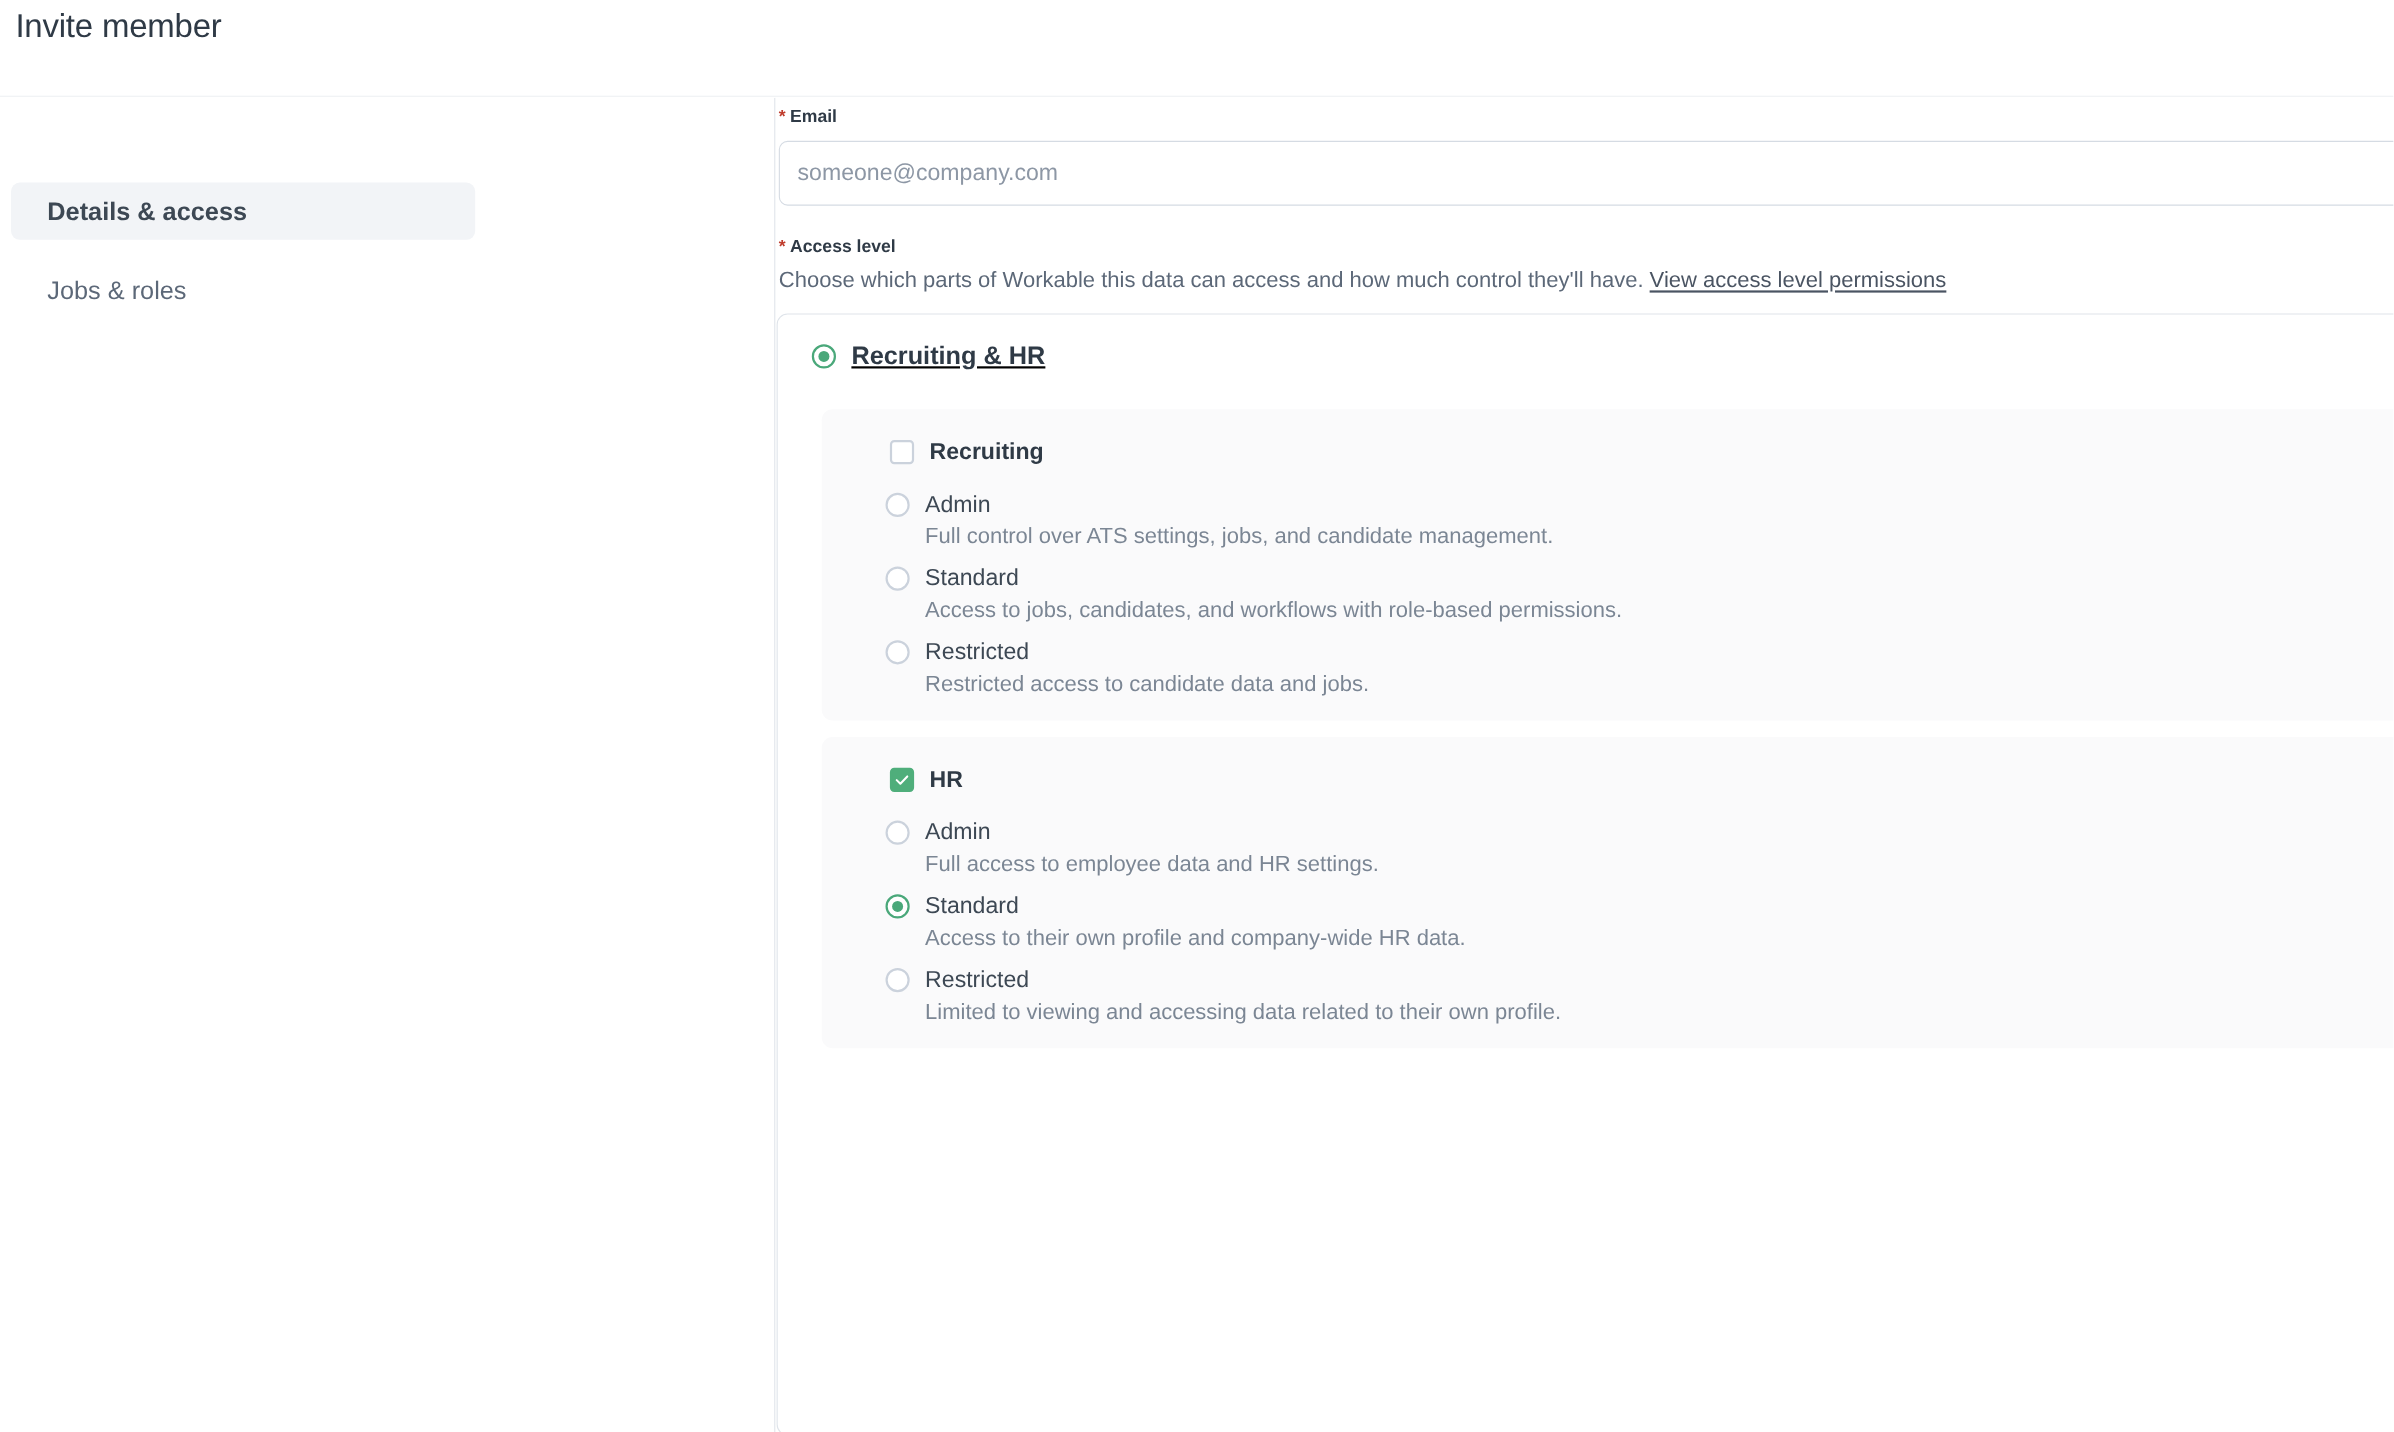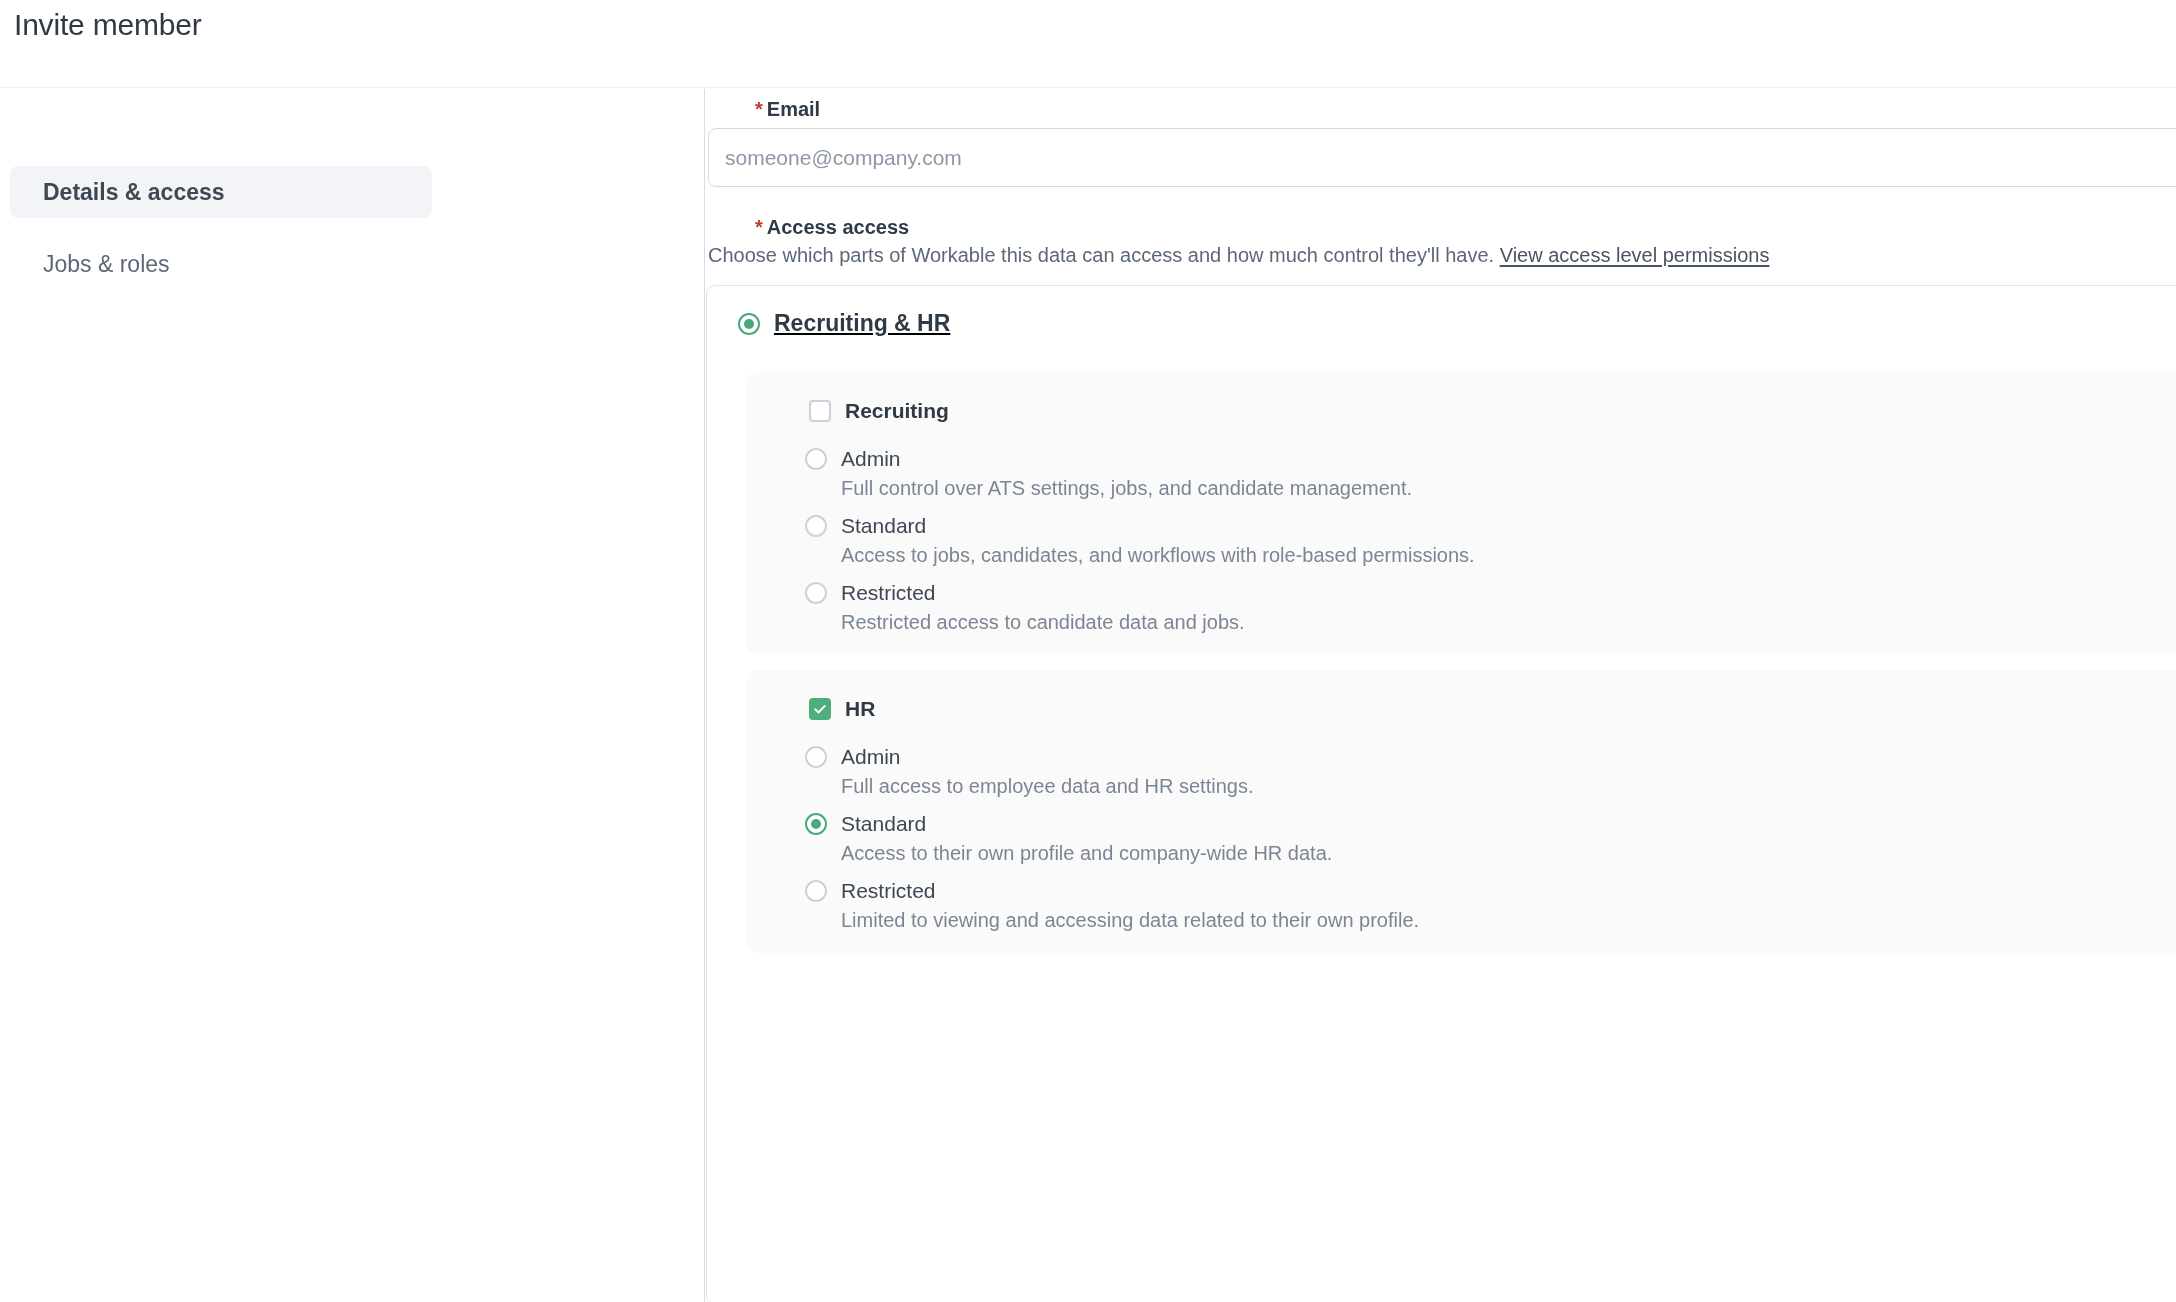--- a/index.html
+++ b/index.html
@@ -82,25 +82,24 @@
     position: absolute;
     left: 705px; top: 0;
     width: 1471px;
     height: 1213px;
     background: #ffffff;
     overflow: hidden;
   }
 
   .field-label {
     position: absolute;
-    font-size: 20px;
+    font-size: 16px;
     font-weight: 700;
     color: #2f3a46;
     white-space: nowrap;
-    margin-left: 47px;
   }
   .req-star {
     color: #bf3b2b;
     font-weight: 700;
     margin-right: 4px;
   }
 
   .email-label { left: 3px; top: 9px; }
 
   .email-input {
@@ -285,21 +284,21 @@
     </div>
 
     <div class="content">
 
       <div class="field-label email-label">
         <span class="req-star">*</span><span>Email</span>
       </div>
       <input class="email-input" type="text" placeholder="someone@company.com" style="">
 
       <div class="field-label access-label">
-        <span class="req-star">*</span><span>Access access</span>
+        <span class="req-star">*</span><span>Access level</span>
       </div>
       <div class="access-desc">
         <span>Choose which parts of Workable this data can access and how much control they'll have.</span>
         <span class="access-link">View access level permissions</span>
       </div>
 
       <div class="access-card">
 
         <div class="card-head">
           <div class="radio-row">

